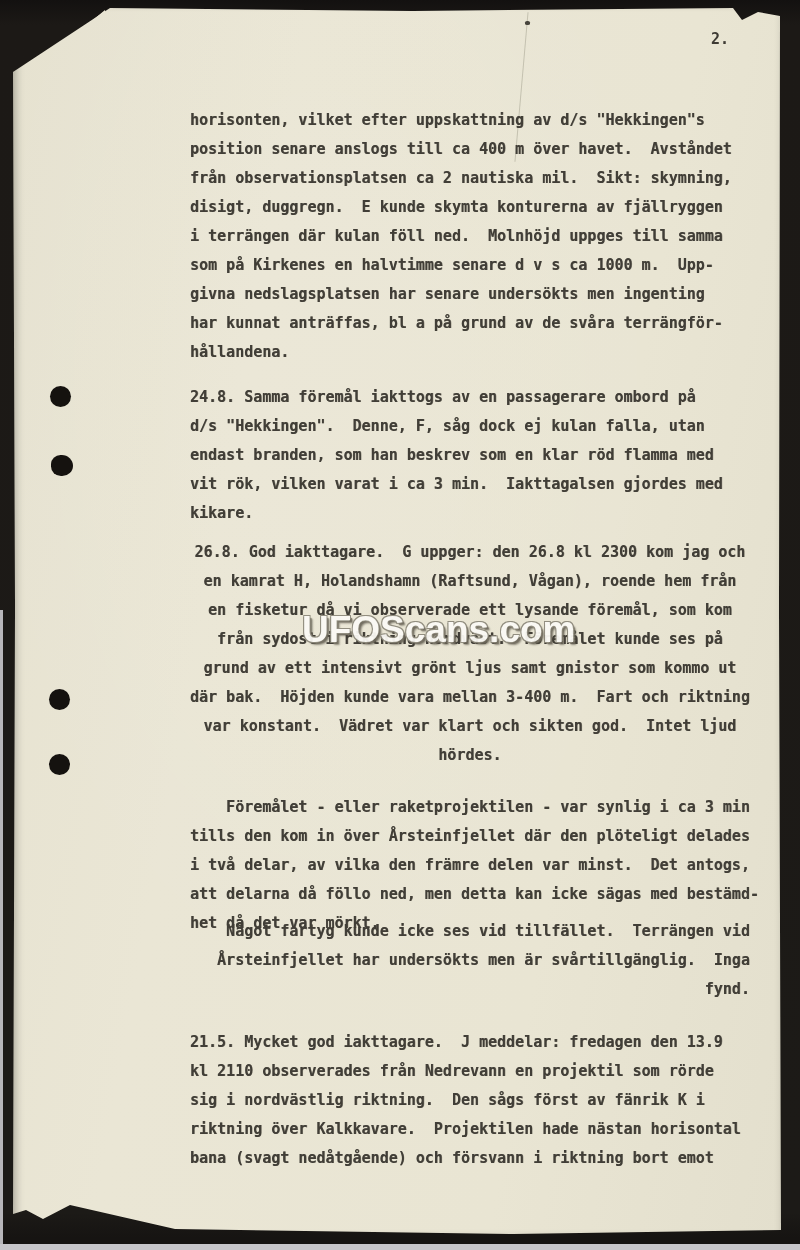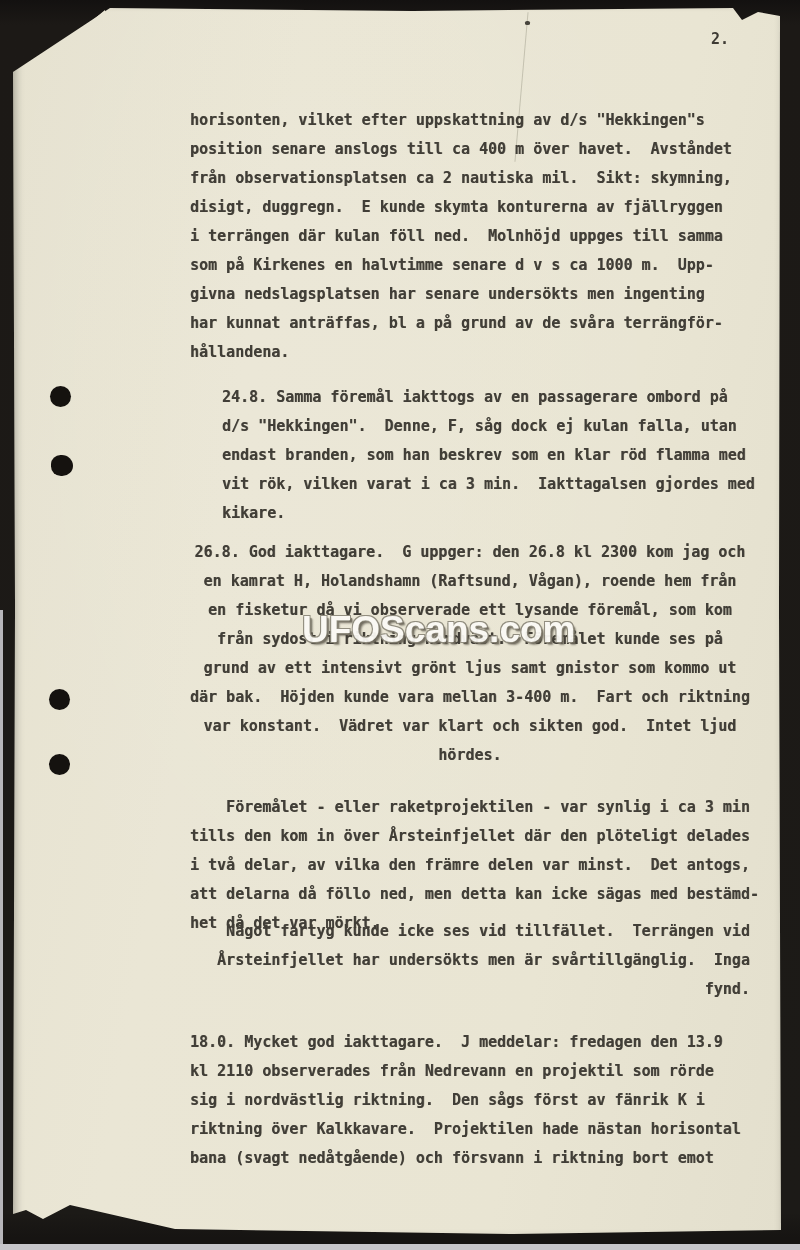--- a/index.html
+++ b/index.html
@@ -42,21 +42,21 @@
   
   .type{
     position:absolute;left:177px;white-space:pre;
     font-family:"DejaVu Sans Mono","Liberation Mono",monospace;
     font-weight:700;font-size:15px;line-height:29px;color:#413e37;
     text-shadow:0.4px 0.3px 0.6px rgba(62,59,50,0.55);
   }
   .pagenum{position:absolute;left:698px;top:22px;white-space:pre;
     font-family:"DejaVu Sans Mono","Liberation Mono",monospace;
     font-weight:700;font-size:15px;color:#3e3b34;}
-  .p1{top:98px;} .p2{top:375px;margin-left:32px;} .p3{top:530px;text-align:center;}
+  .p1{top:98px;} .p2{top:375px;} .p3{top:530px;text-align:center;}
   .p4{top:785px;} .p5{top:909px;text-align:right;} .p6{top:1020px;}
   
   .watermark{
     position:absolute;left:289px;top:601px;
     font-family:"Liberation Sans",sans-serif;font-weight:700;font-size:37px;
     color:#fbfaf5;letter-spacing:0px;
     text-shadow:
       -1px -1px 0 #8d897b, 1px -1px 0 #8d897b, -1px 1px 0 #8d897b,
       2px 2px 1px #6e695c, 3px 3px 2px rgba(70,65,52,0.55);
     opacity:0.94;
@@ -114,21 +114,21 @@
 var konstant.  Vädret var klart och sikten god.  Intet ljud
 hördes.</div>
     <div class="type p4">    Föremålet - eller raketprojektilen - var synlig i ca 3 min
 tills den kom in över Årsteinfjellet där den plöteligt delades
 i två delar, av vilka den främre delen var minst.  Det antogs,
 att delarna då föllo ned, men detta kan icke sägas med bestämd-
 het då det var mörkt.</div>
     <div class="type p5">    Något fartyg kunde icke ses vid tillfället.  Terrängen vid
 Årsteinfjellet har undersökts men är svårtillgänglig.  Inga
 fynd.</div>
-    <div class="type p6">18.0. Mycket god iakttagare.  J meddelar: fredagen den 13.9
+    <div class="type p6">21.5. Mycket god iakttagare.  J meddelar: fredagen den 13.9
 kl 2110 observerades från Nedrevann en projektil som rörde
 sig i nordvästlig riktning.  Den sågs först av fänrik K i
 riktning över Kalkkavare.  Projektilen hade nästan horisontal
 bana (svagt nedåtgående) och försvann i riktning bort emot</div>
 
     <div class="watermark">UFOScans.com</div>
 
     <div class="speck2"></div>
   </div>
 

